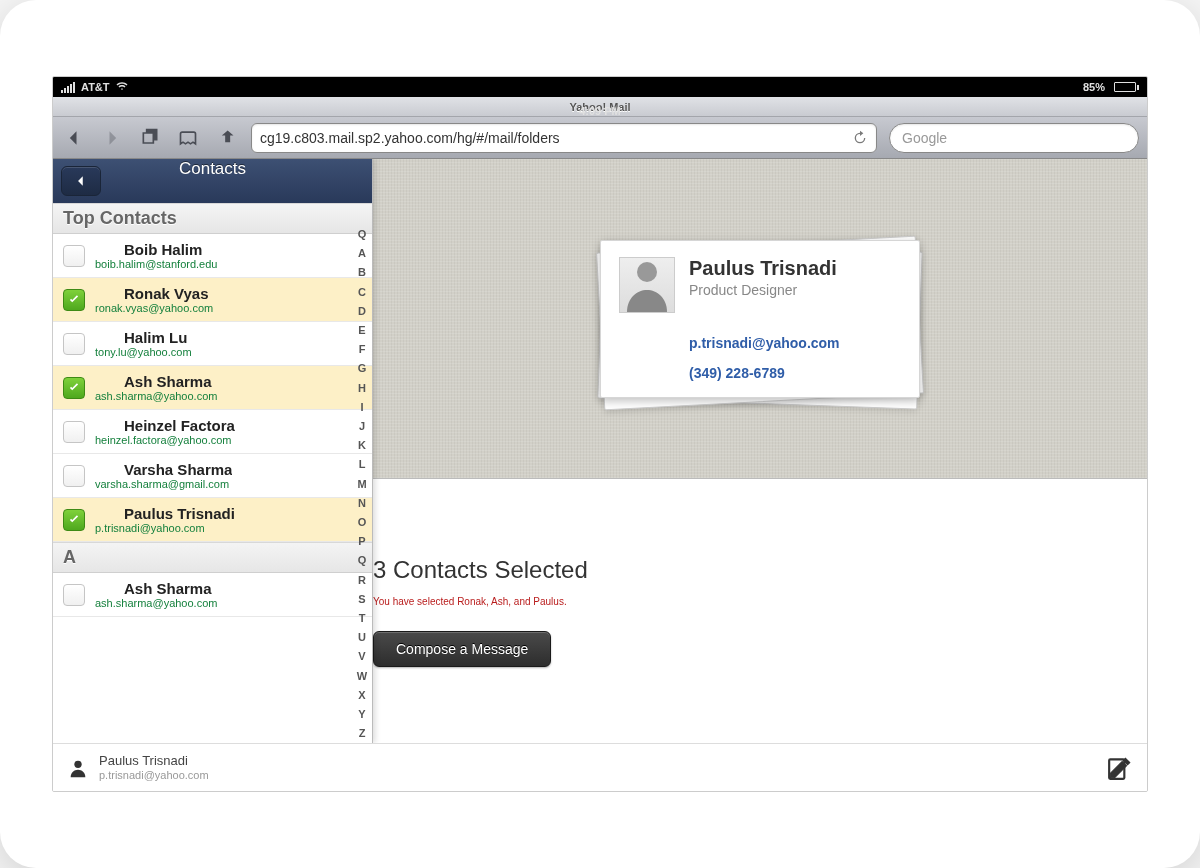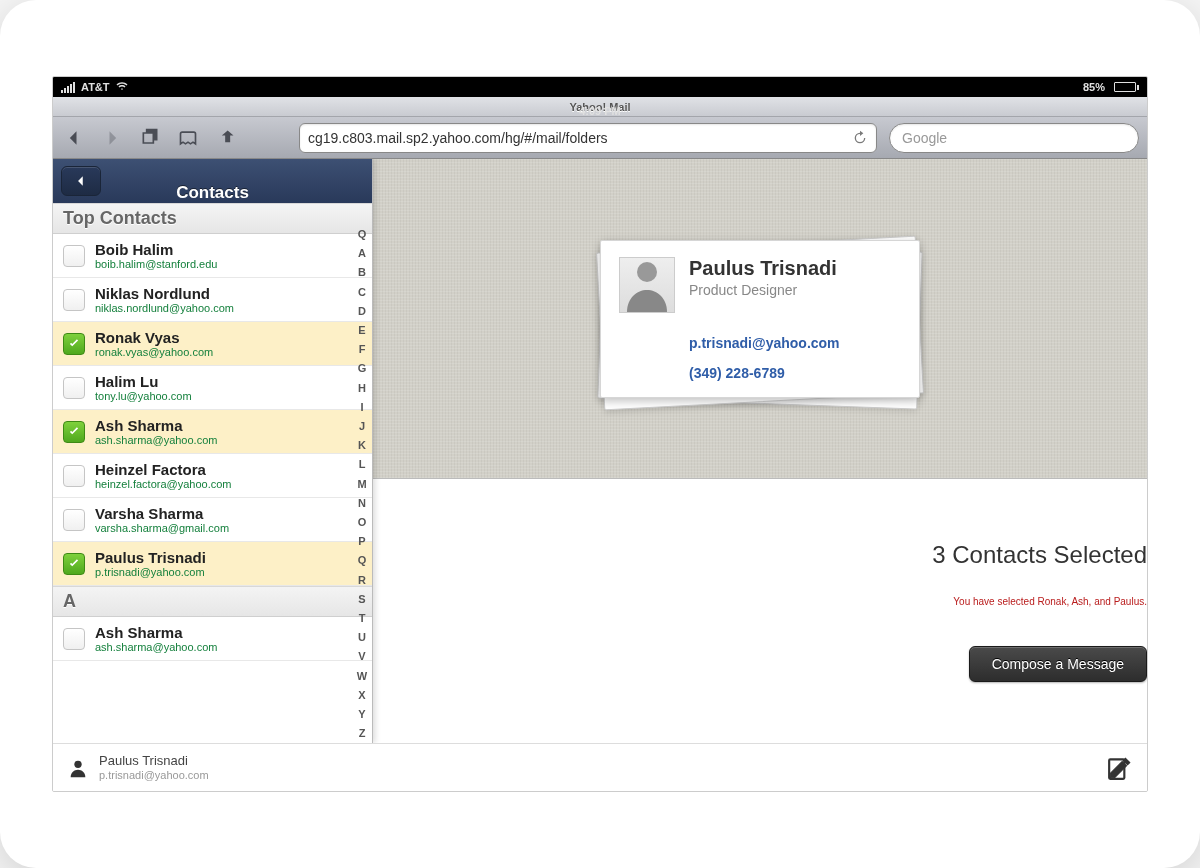--- a/index.html
+++ b/index.html
@@ -20,40 +20,40 @@
   .battery .body { width: 22px; height: 10px; border: 1px solid #e0e0e0; border-radius: 1px; padding: 1px; margin-left: 3px; }
   .battery .fill { height: 100%; width: 85%; background: #e0e0e0; }
   .battery .tip { width: 2px; height: 5px; background: #e0e0e0; margin-left: 1px; }
 
   
   .browser-title { height: 20px; background: linear-gradient(#e0e2e6,#c9cbd1); color: #555; font-size: 11px; font-weight: bold; text-align: center; line-height: 20px; text-shadow: 0 1px 0 #fff; border-bottom: 1px solid #a3a5ab; }
   .toolbar { height: 42px; background: linear-gradient(#c7c9d0,#a6a9b1); border-bottom: 1px solid #888; display: flex; align-items: center; padding: 0 8px; gap: 12px; }
   .tb-btn { width: 26px; height: 26px; display: flex; align-items: center; justify-content: center; color: #4a4d55; }
   .tb-btn.disabled { opacity: 0.35; }
   .tb-btn svg { width: 20px; height: 20px; fill: currentColor; }
-  .url-bar { flex: 1; height: 30px; background: #fff; border: 1px solid #888; border-radius: 6px; display: flex; align-items: center; padding: 0 8px; font-size: 14px; color: #333; box-shadow: inset 0 1px 2px rgba(0,0,0,0.1); margin-left: 48px; }
+  .url-bar { flex: 1; height: 30px; background: #fff; border: 1px solid #888; border-radius: 6px; display: flex; align-items: center; padding: 0 8px; font-size: 14px; color: #333; box-shadow: inset 0 1px 2px rgba(0,0,0,0.1); }
   .url-bar .reload { margin-left: auto; width: 16px; height: 16px; }
   .search-bar { width: 250px; height: 30px; background: #fff; border: 1px solid #888; border-radius: 15px; padding: 0 12px; font-size: 14px; color: #999; display: flex; align-items: center; box-shadow: inset 0 1px 2px rgba(0,0,0,0.1); }
 
   
   .app { flex: 1; display: flex; overflow: hidden; }
   .sidebar { width: 320px; display: flex; flex-direction: column; border-right: 1px solid #bbb; box-shadow: 2px 0 6px rgba(0,0,0,0.15); position: relative; z-index: 2; }
-  .sidebar-header { height: 44px; background: linear-gradient(#3d5073,#29395a); color: #fff; display: flex; align-items: flex-end; justify-content: center; font-size: 17px; font-weight: bold; position: relative; text-shadow: 0 -1px 0 rgba(0,0,0,0.5); }
+  .sidebar-header { height: 44px; background: linear-gradient(#3d5073,#29395a); color: #fff; display: flex; align-items: flex-start; justify-content: center; font-size: 17px; font-weight: normal; position: relative; text-shadow: 0 -1px 0 rgba(0,0,0,0.5); }
   .back-btn { position: absolute; left: 8px; top: 7px; width: 40px; height: 30px; background: linear-gradient(#29395a,#1e2b44); border: 1px solid #1a2538; border-radius: 6px; display: flex; align-items: center; justify-content: center; box-shadow: inset 0 1px 0 rgba(255,255,255,0.15); }
   .back-btn svg { width: 14px; height: 14px; fill: #fff; }
 
   .contacts-scroll { flex: 1; overflow-y: auto; background: #fff; position: relative; }
   .section-header { background: linear-gradient(#f4f4f4,#e6e6e6); border-top: 1px solid #d8d8d8; border-bottom: 1px solid #cfcfcf; padding: 4px 10px; font-size: 18px; font-weight: bold; color: #666; text-shadow: 0 1px 0 #fff; }
   .contact-row { display: flex; align-items: center; padding: 7px 10px; border-bottom: 1px solid #e8e8e8; background: #fff; gap: 10px; }
   .contact-row.selected { background: #fdf0c7; }
   .checkbox { width: 22px; height: 22px; border: 1px solid #c5c5c5; border-radius: 4px; background: linear-gradient(#fff,#f0f0f0); flex-shrink: 0; display: flex; align-items: center; justify-content: center; }
   .checkbox.checked { background: linear-gradient(#7fd13b,#4fa81e); border-color: #3e8a15; }
   .checkbox.checked svg { width: 14px; height: 14px; fill: #fff; }
   .contact-info { display: flex; flex-direction: column; overflow: hidden; }
-  .contact-name { font-size: 15px; font-weight: bold; color: #222; }
+  .contact-name { font-size: 15px; font-weight: bold; color: #222; margin-left: 29px; }
   .contact-email { font-size: 11px; color: #15803d; }
 
   .alpha-index { position: absolute; right: 2px; top: 0; height: 100%; width: 16px; display: flex; flex-direction: column; justify-content: start; padding-top: 22px; gap: 0; }
   .alpha-index span { font-size: 11px; font-weight: bold; color: #555; text-align: center; line-height: 19.2px; }
 
   
   .detail { flex: 1; display: flex; flex-direction: column; }
   .card-area { height: 320px; background: #d2d0c8; background-image: repeating-linear-gradient(0deg, rgba(255,255,255,0.12) 0 1px, transparent 1px 3px), repeating-linear-gradient(90deg, rgba(0,0,0,0.04) 0 1px, transparent 1px 3px); display: flex; align-items: center; justify-content: center; border-bottom: 1px solid #bbb; }
   .card-stack { position: relative; }
   .card-stack .shadow1, .card-stack .shadow2 { position: absolute; width: 100%; height: 100%; background: #fff; border: 1px solid #ccc; border-radius: 2px; }
@@ -61,21 +61,21 @@
   .card-stack .shadow2 { transform: rotate(2deg); top: 6px; box-shadow: 0 2px 6px rgba(0,0,0,0.1);}
   .card { position: relative; width: 320px; background: #fff; border: 1px solid #d6d6d6; border-radius: 2px; padding: 16px 18px; box-shadow: 0 3px 10px rgba(0,0,0,0.25); z-index: 2; }
   .card-top { display: flex; gap: 14px; }
   .avatar { width: 56px; height: 56px; background: linear-gradient(#eee,#ddd); border: 1px solid #ccc; display:flex; align-items:flex-end; justify-content:center; overflow:hidden;}
   .avatar svg { width: 48px; height: 56px; fill: #888; }
   .card-name { font-size: 20px; font-weight: 600; color: #333; }
   .card-role { font-size: 14px; color: #888; margin-top: 2px; }
   .card-links { margin-top: 22px; margin-left: 70px; display: flex; flex-direction: column; gap: 14px; }
   .card-links span { color: #2f5da8; font-weight: bold; font-size: 14px; }
 
-  .summary-area { flex: 1; display: flex; flex-direction: column; align-items: flex-end; justify-content: center; gap: 27px; background: #fff; }
+  .summary-area { flex: 1; display: flex; flex-direction: column; align-items: flex-start; justify-content: center; gap: 12px; background: #fff; }
   .summary-title { font-size: 24px; font-weight: 300; color: #333; }
   .summary-sub { font-size: 10px; color: #b91c1c; }
   .compose-btn { margin-top: 12px; padding: 9px 22px; background: linear-gradient(#4a4a4a,#2d2d2d); color: #fff; border: 1px solid #1a1a1a; border-radius: 6px; font-size: 14px; text-shadow: 0 -1px 0 #000; box-shadow: inset 0 1px 0 rgba(255,255,255,0.2), 0 1px 2px rgba(0,0,0,0.3); cursor: pointer; }
 
   .footer { height: 48px; border-top: 1px solid #ddd; display: flex; align-items: center; padding: 0 14px; gap: 10px; background: #fff; }
   .footer .me-avatar { width: 22px; height: 22px; }
   .footer .me-avatar svg { width: 22px; height: 22px; fill: #333; }
   .footer .me-info { display: flex; flex-direction: column; line-height: 1.1; }
   .footer .me-name { font-size: 13px; color: #444; }
   .footer .me-email { font-size: 11px; color: #999; }
@@ -197,27 +197,20 @@
 
         <div class="section-header">Top Contacts</div>
         <div id="top-contacts">
               <div class="contact-row">
                 <div class="checkbox"></div>
                 <div class="contact-info">
                   <span class="contact-name">Boib Halim</span>
                   <span class="contact-email">boib.halim@stanford.edu</span>
                 </div>
               </div>
-              <div class="contact-row">
-                <div class="checkbox"></div>
-                <div class="contact-info">
-                  <span class="contact-name">Niklas Nordlund</span>
-                  <span class="contact-email">niklas.nordlund@yahoo.com</span>
-                </div>
-              </div>
               <div class="contact-row selected">
                 <div class="checkbox checked">
                   <svg viewBox="0 0 24 24">
                     <path d="M9 16l-4-4 2-2 2 2 8-8 2 2z"></path>
                   </svg>
                 </div>
                 <div class="contact-info">
                   <span class="contact-name">Ronak Vyas</span>
                   <span class="contact-email">ronak.vyas@yahoo.com</span>
                 </div>

